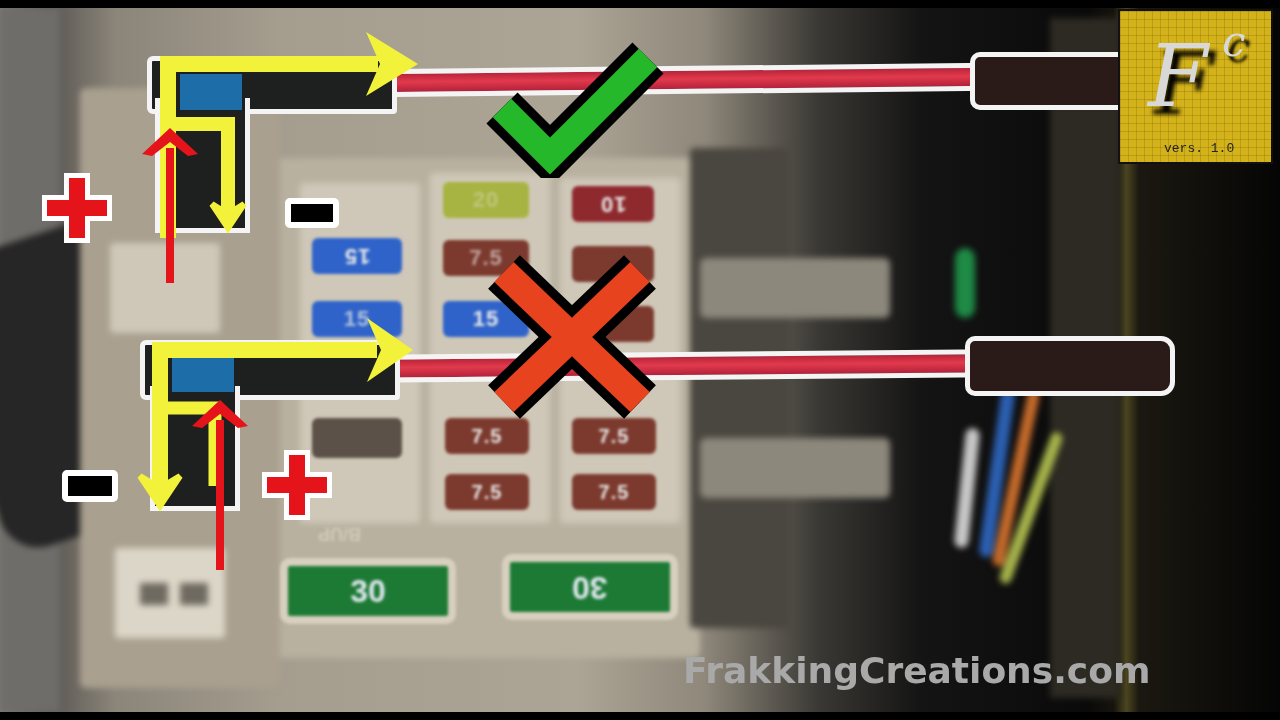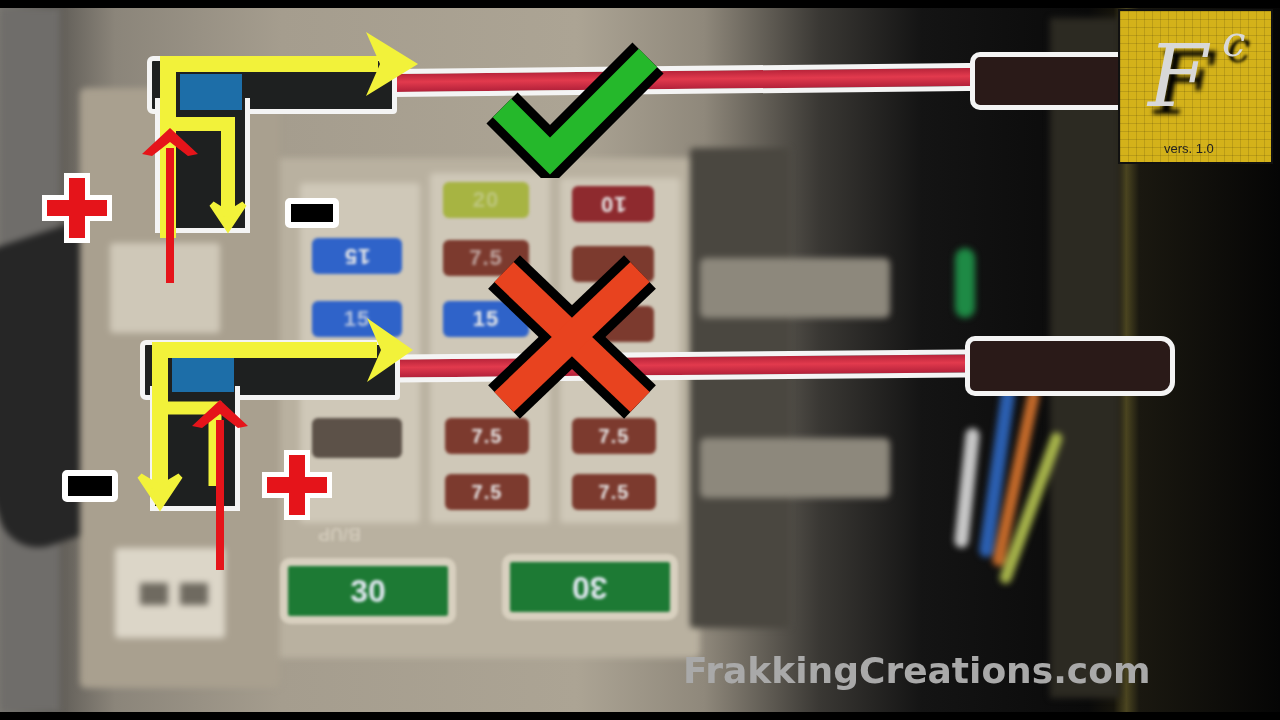--- a/index.html
+++ b/index.html
@@ -27,21 +27,21 @@
   
   .plus{position:absolute;width:70px;height:70px;}
   .plus .h,.plus .v{position:absolute;background:#e5141a;border:5px solid #fff;box-sizing:border-box;}
   .minus{position:absolute;background:#000;border:6px solid #fff;border-radius:5px;box-sizing:border-box;}
   
   .logo{position:absolute;left:1118px;top:9px;width:155px;height:155px;background-color:#d4b21a;
     background-image:linear-gradient(rgba(0,0,0,.12) 1px,transparent 1px),linear-gradient(90deg,rgba(0,0,0,.12) 1px,transparent 1px);
     background-size:8px 8px;border:2px solid #111;box-sizing:border-box;}
   .logo-f{position:absolute;left:28px;top:22px;font-family:"DejaVu Serif",serif;font-style:italic;font-size:86px;color:#d8d8d8;text-shadow:6px 8px 4px #000;line-height:1;}
   .logo-c{position:absolute;left:102px;top:10px;font-family:"DejaVu Serif",serif;font-style:italic;font-size:42px;color:#d8d8d8;text-shadow:5px 6px 3px #000;line-height:1;}
-  .logo-ver{position:absolute;left:44px;top:130px;font-family:Liberation Sans, sans-serif;font-size:13px;color:#222;}
+  .logo-ver{position:absolute;left:44px;top:130px;font-family:Liberation Mono, monospace;font-size:13px;color:#222;}
   .watermark{position:absolute;left:683px;top:650px;font-family:"DejaVu Sans",sans-serif;font-weight:bold;font-size:36px;color:#a9a9a9;letter-spacing:0px;}
 </style>
 </head>
 <body>
 
 <div class="frame">
 
   <div class="abs blur" style="left:0;top:0;width:1280px;height:704px;">
 
     <div class="abs" style="left:0;top:0;width:60px;height:704px;background:#6f6d6a;"></div>

